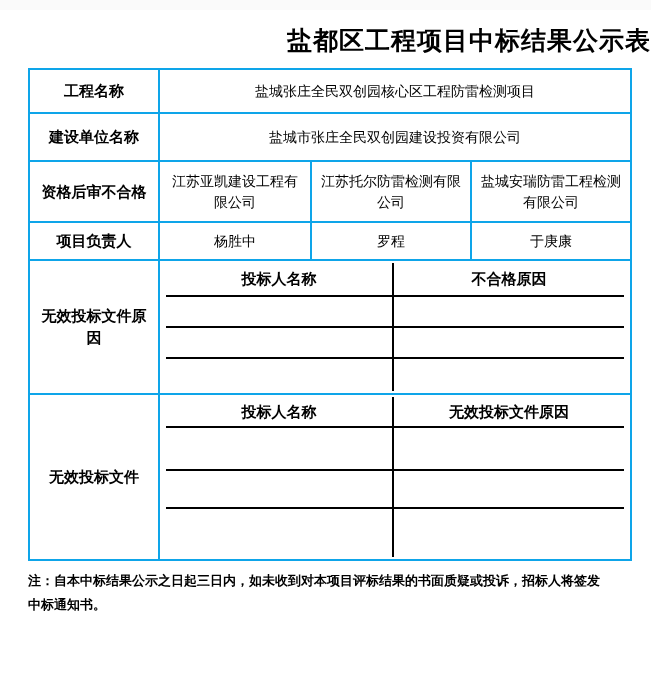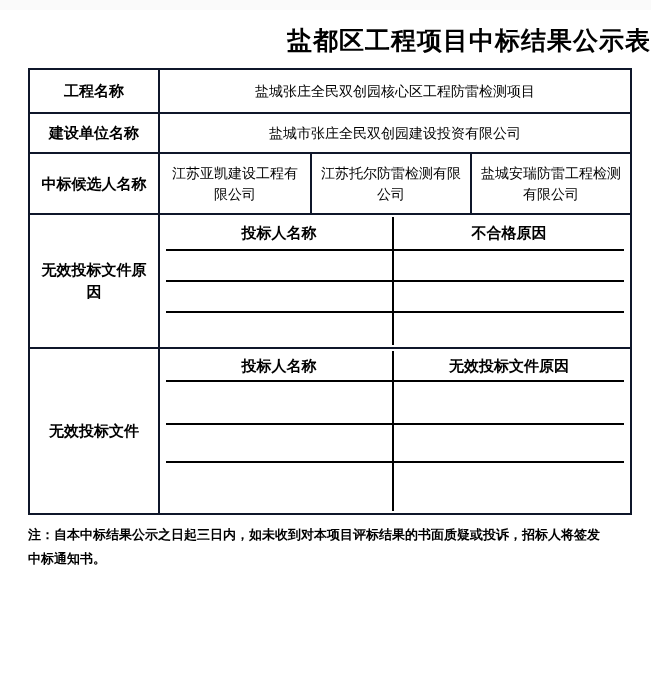--- a/index.html
+++ b/index.html
@@ -11,26 +11,26 @@
   .top-strip { height:10px; background:#fafafa; }
   .title {
     margin:12px 0 10px 0; text-align:right;
     font-size:25px; line-height:36px; font-weight:bold; letter-spacing:1px;
   }
   table.main {
     border-collapse:collapse; table-layout:fixed;
     width:602px; margin:0 0 0 28px;
   }
   table.main th, table.main td {
-    border:2px solid #0f172a; text-align:center; vertical-align:middle;
+    border:2px solid #0ea5e9; text-align:center; vertical-align:middle;
     padding:2px 6px; font-size:14px; word-break:break-all; line-height:1.45;
   }
   table.main th { font-weight:bold; font-size:15px; }
   tr.r-project { height:44px; }
-  tr.r-owner   { height:40px; }
+  tr.r-owner   { height:48px; }
   tr.r-rank    { height:44px; }
   tr.r-cand    { height:61px; }
   tr.r-price   { height:49px; }
   tr.r-mgr     { height:38px; }
   td.subcell { padding:0; vertical-align:top; }
   table.sub { border-collapse:collapse; table-layout:fixed; width:100%; }
   table.sub th, table.sub td {
     border:2px solid #000; text-align:center; vertical-align:middle;
     font-size:15px; padding:2px 6px;
   }
@@ -73,27 +73,33 @@
     <td colspan="3">盐城张庄全民双创园核心区工程防雷检测项目</td>
   </tr>
 
   <tr class="r-owner">
     <th>建设单位名称</th>
     <td colspan="3">盐城市张庄全民双创园建设投资有限公司</td>
   </tr>
 
 
   <tr class="r-cand">
-    <th>中标候选人名称</th>
+    <th>资格后审不合格</th>
     <td>江苏亚凯建设工程有限公司</td>
     <td>江苏托尔防雷检测有限公司</td>
     <td>盐城安瑞防雷工程检测有限公司</td>
   </tr>
 
 
+  <tr class="r-mgr">
+    <th>项目负责人</th>
+    <td>杨胜中</td>
+    <td>罗程</td>
+    <td>于庚康</td>
+  </tr>
 
   <tr>
     <th>无效投标文件原因</th>
     <td colspan="3" class="subcell">
       <table class="sub">
         <colgroup>
               <col style="width:227px">
               <col>
             </colgroup>
         <tbody>

